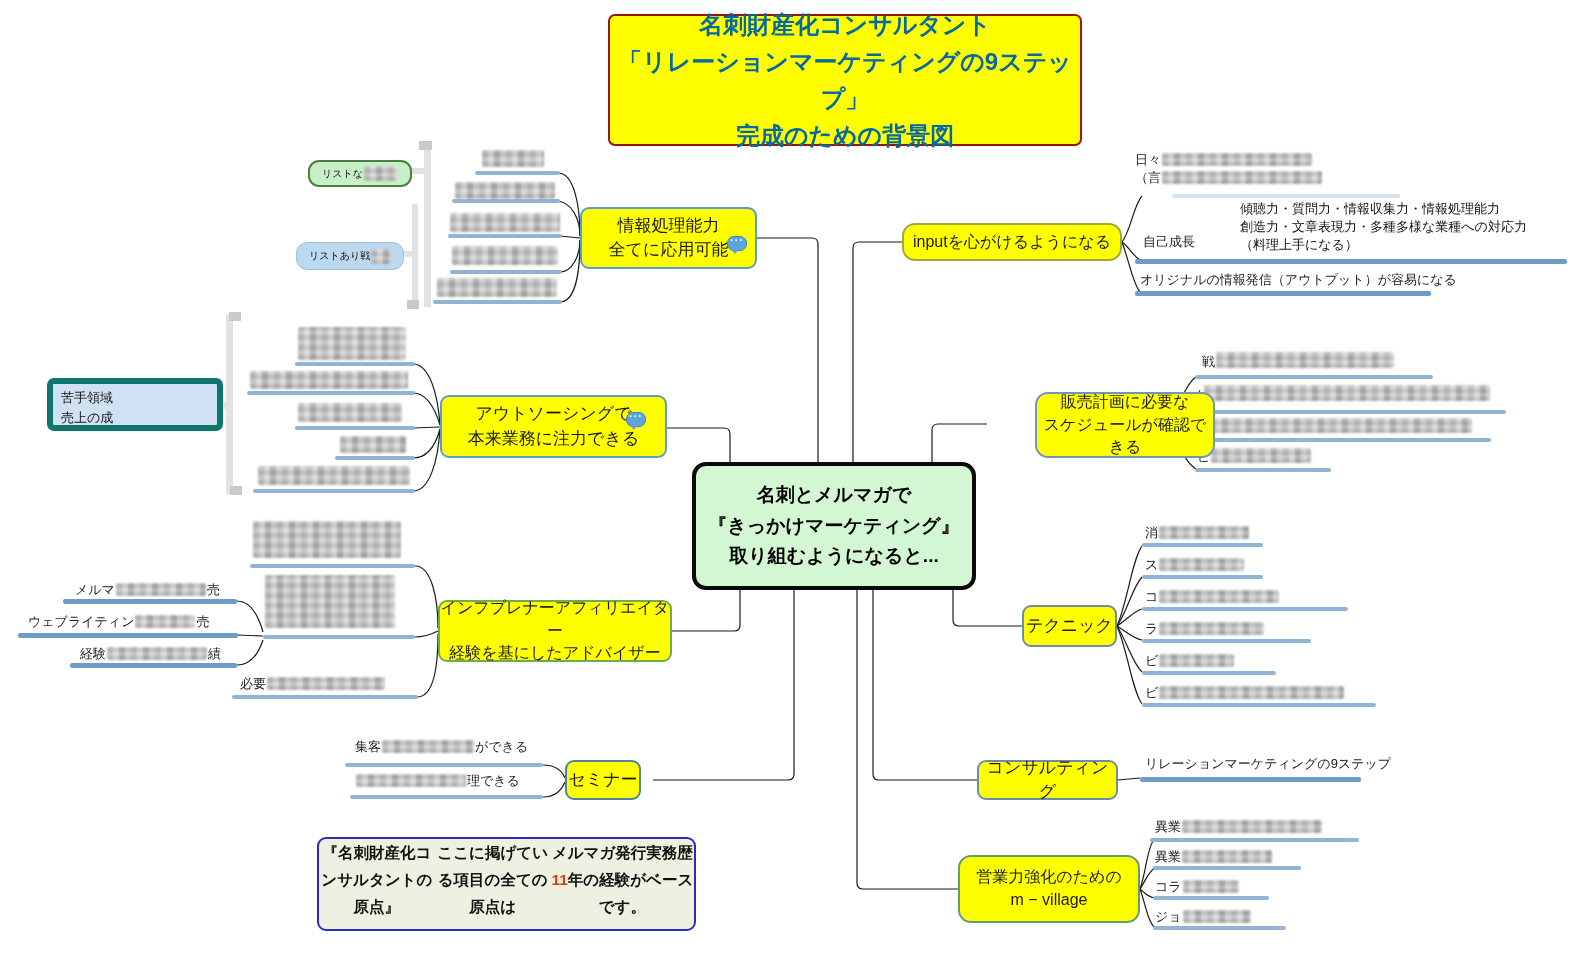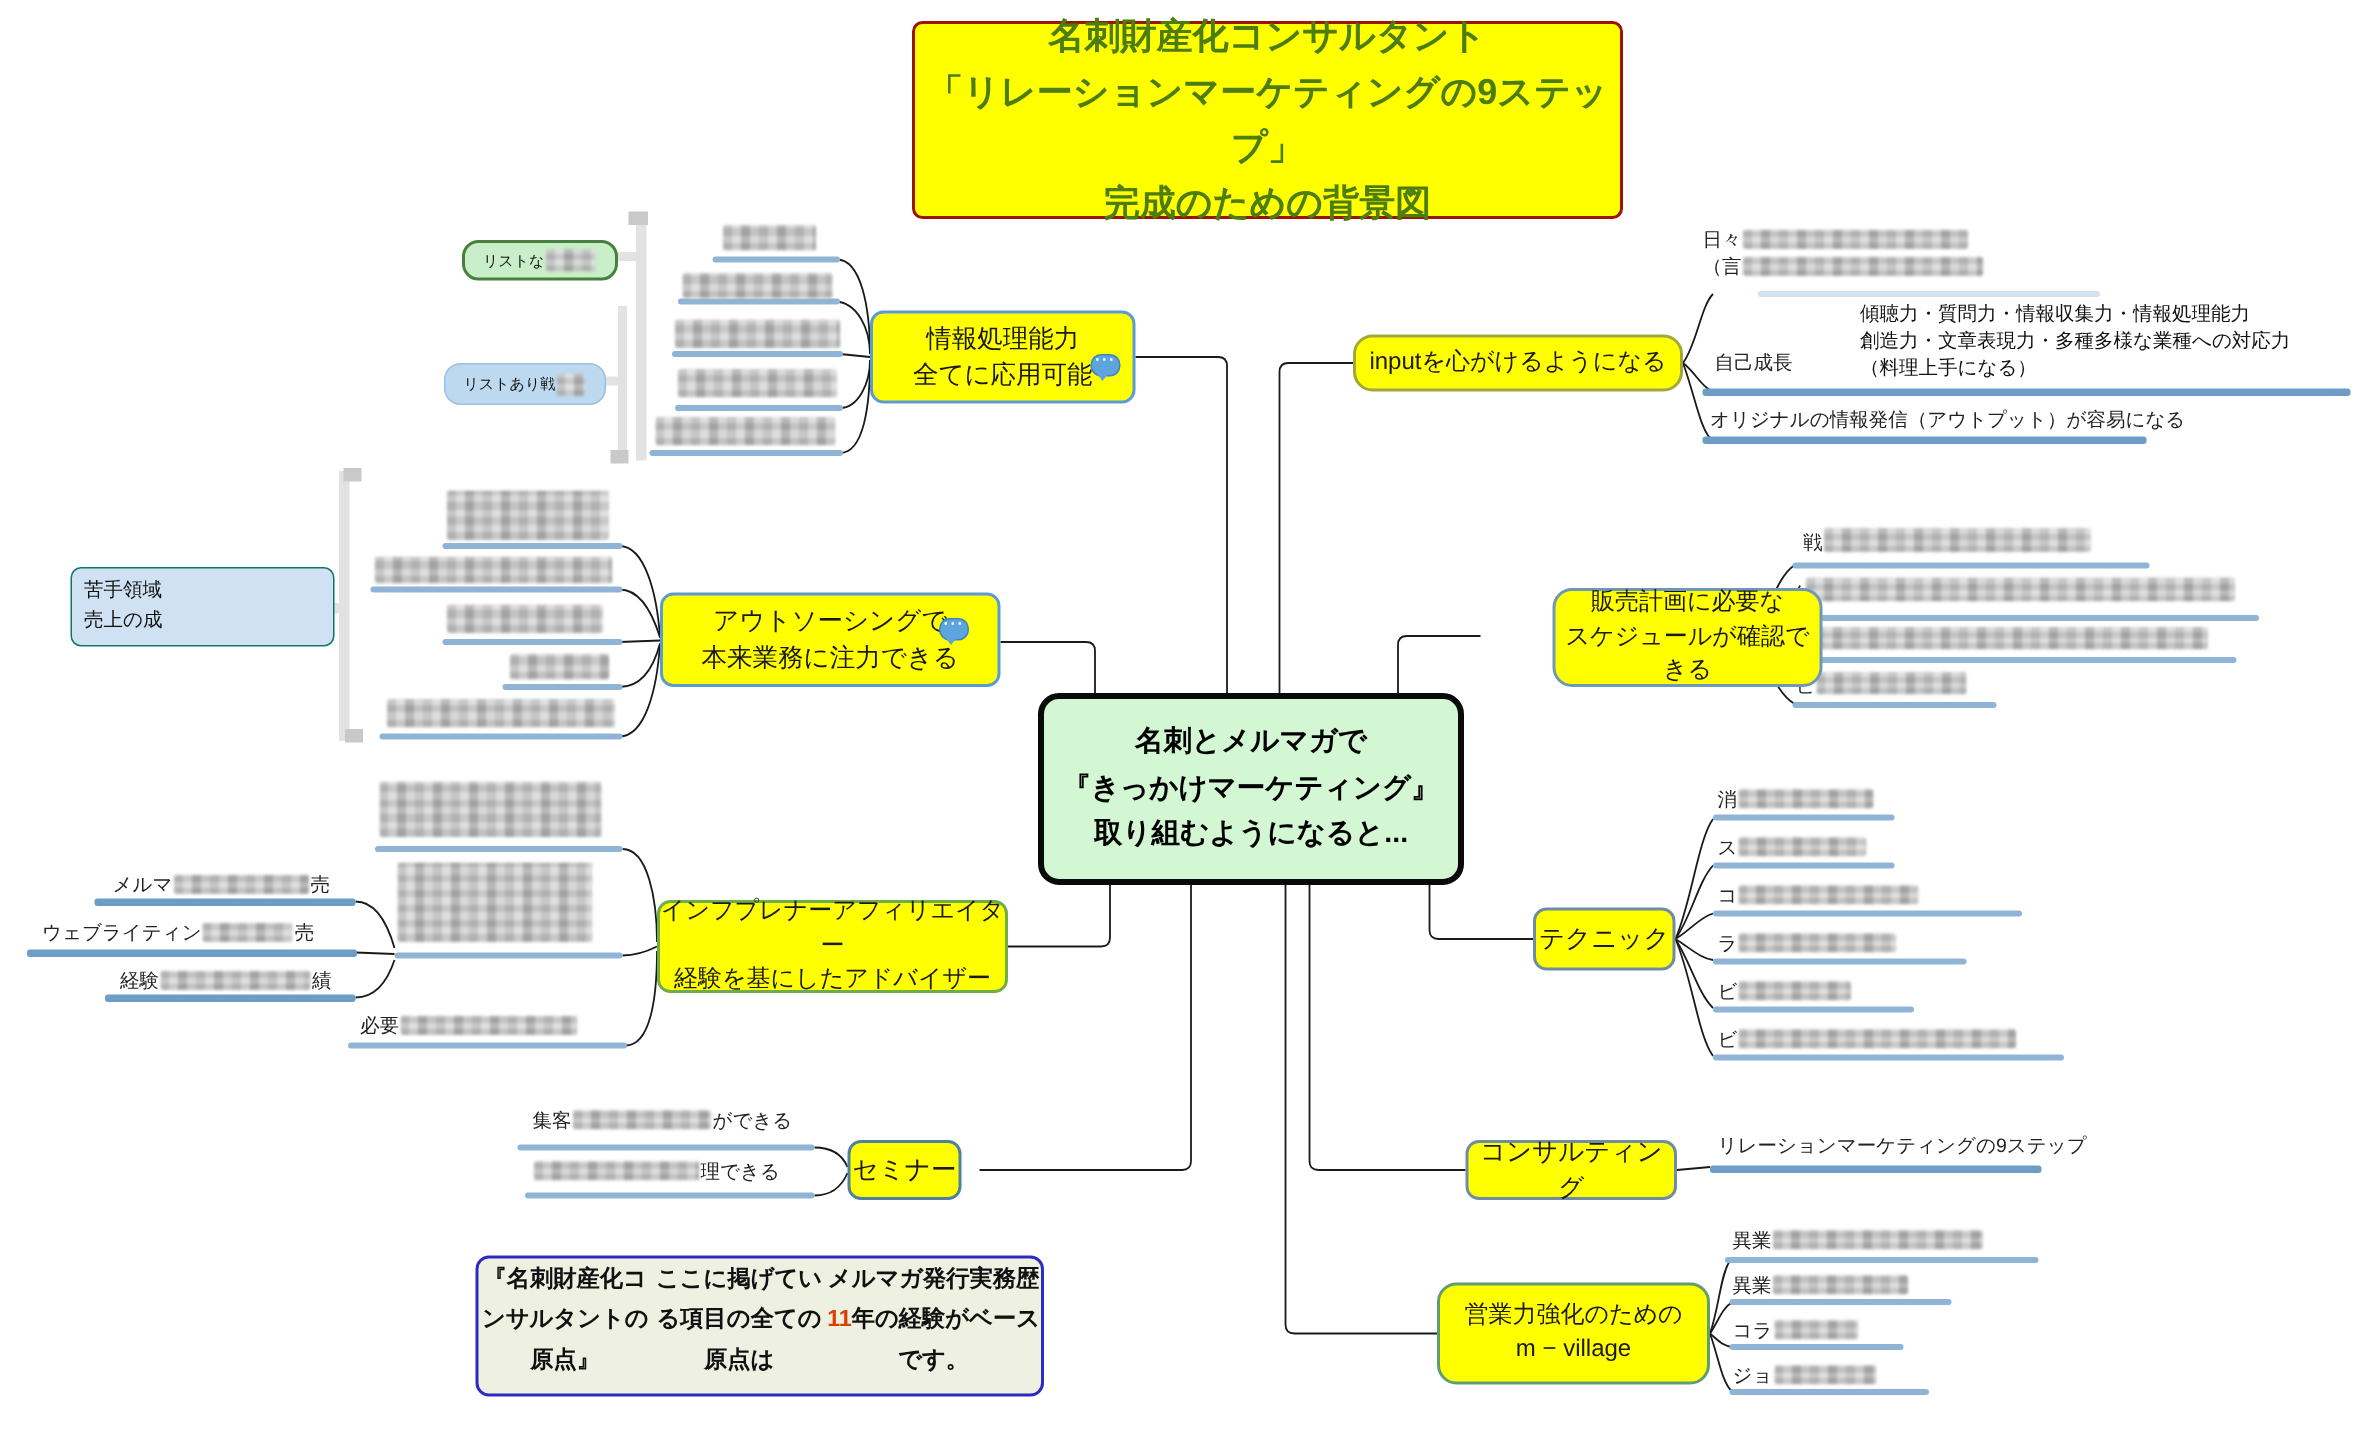--- a/index.html
+++ b/index.html
@@ -29,33 +29,33 @@
         text-align:center;font-size:17px;line-height:1.42;color:#1a1a1a;z-index:5;box-sizing:border-box;}
   .node.small{font-size:16px;border-radius:13px;}
   .bubble{position:absolute;width:18px;height:13px;background:#5ea5dd;border:1px solid #3d85c0;
           border-radius:7px;z-index:6;}
   .bubble::before{content:"";position:absolute;left:3px;bottom:-4px;width:0;height:0;
           border-left:4px solid transparent;border-right:4px solid transparent;border-top:5px solid #5ea5dd;}
   .bubble::after{content:"···";position:absolute;left:0;right:0;top:-3px;text-align:center;
           color:#fff;font-size:11px;font-weight:bold;letter-spacing:1px;}
   #title-box{position:absolute;left:608px;top:14px;width:470px;height:128px;background:#ffff00;
         border:2px solid #9b1500;border-radius:7px;display:flex;flex-direction:column;justify-content:center;
-        text-align:center;font-size:24px;font-weight:bold;color:#4d7c0f;line-height:1.55;z-index:5;}
+        text-align:center;font-size:24px;font-weight:bold;color:#0369a1;line-height:1.55;z-index:5;}
   #center-box{position:absolute;left:692px;top:462px;width:276px;height:120px;background:#d3f6d3;
         border:4px solid #0a0a0a;border-radius:14px;display:flex;flex-direction:column;justify-content:center;
         text-align:center;font-size:19px;font-weight:bold;color:#000;line-height:1.6;z-index:5;}
   #footer-box{position:absolute;left:317px;top:837px;width:375px;height:90px;background:#eef0e1;
         border:2px solid #2b2bbf;border-radius:9px;display:flex;flex-direction:row;justify-content:center;
         text-align:center;font-size:15.5px;font-weight:bold;color:#111;line-height:1.75;z-index:5;}
   .sidebubble{position:absolute;display:flex;align-items:center;font-size:10px;z-index:5;
         border-radius:11px;padding:3px 12px;box-sizing:border-box;white-space:nowrap;}
   #list-none{left:308px;top:160px;width:104px;height:27px;background:#c9efc9;border:2px solid #49803f;}
   #list-have{left:296px;top:242px;width:108px;height:28px;background:#bcd9f0;border:1px solid #9dc0de;}
   #weak-box{position:absolute;left:47px;top:378px;width:176px;height:53px;background:#cfe1f2;
-        border:1px solid #0f766e;border-radius:7px;font-size:13px;line-height:1.55;padding:4px 8px;
+        border:6px solid #0f766e;border-radius:7px;font-size:13px;line-height:1.55;padding:4px 8px;
         box-sizing:border-box;z-index:5;white-space:nowrap;}
   .growth{position:absolute;left:1240px;top:200px;font-size:13px;line-height:1.38;z-index:4;white-space:nowrap;}
   .num-accent{color:#e03c00;}
 </style>
 </head>
 <body>
 
 <div id="canvas">
   <svg id="wires" width="1585" height="954">
       <path d="M757 238 H812 Q818 238 818 244 V462" fill="none" stroke="#1a1a1a" stroke-width="1.2"></path>

